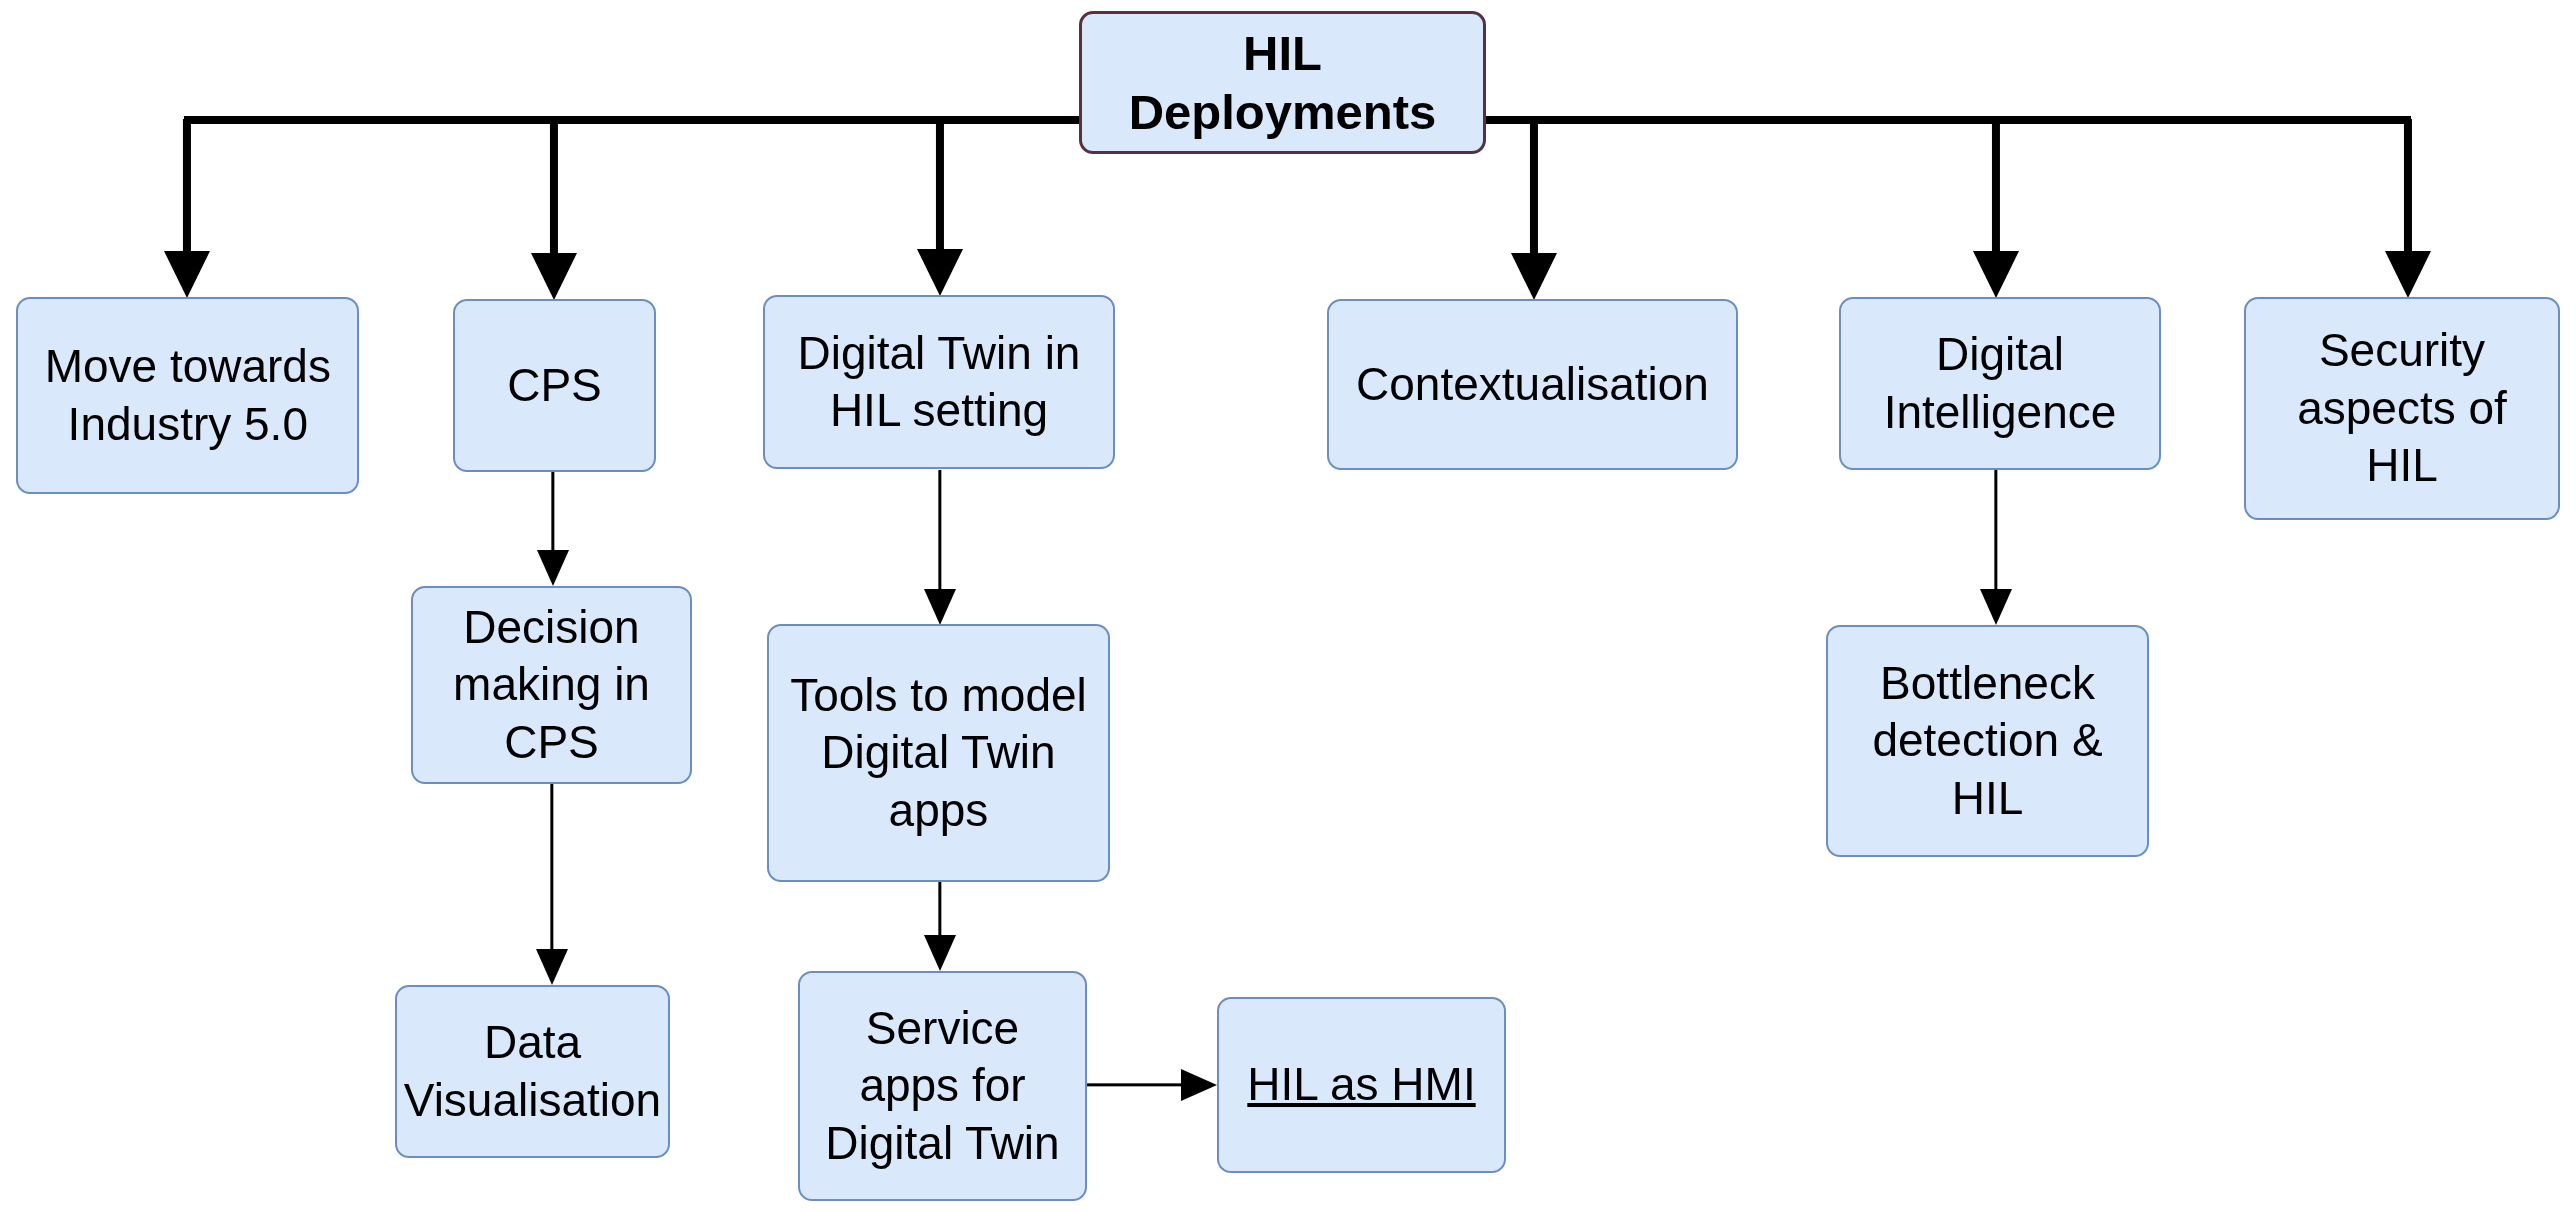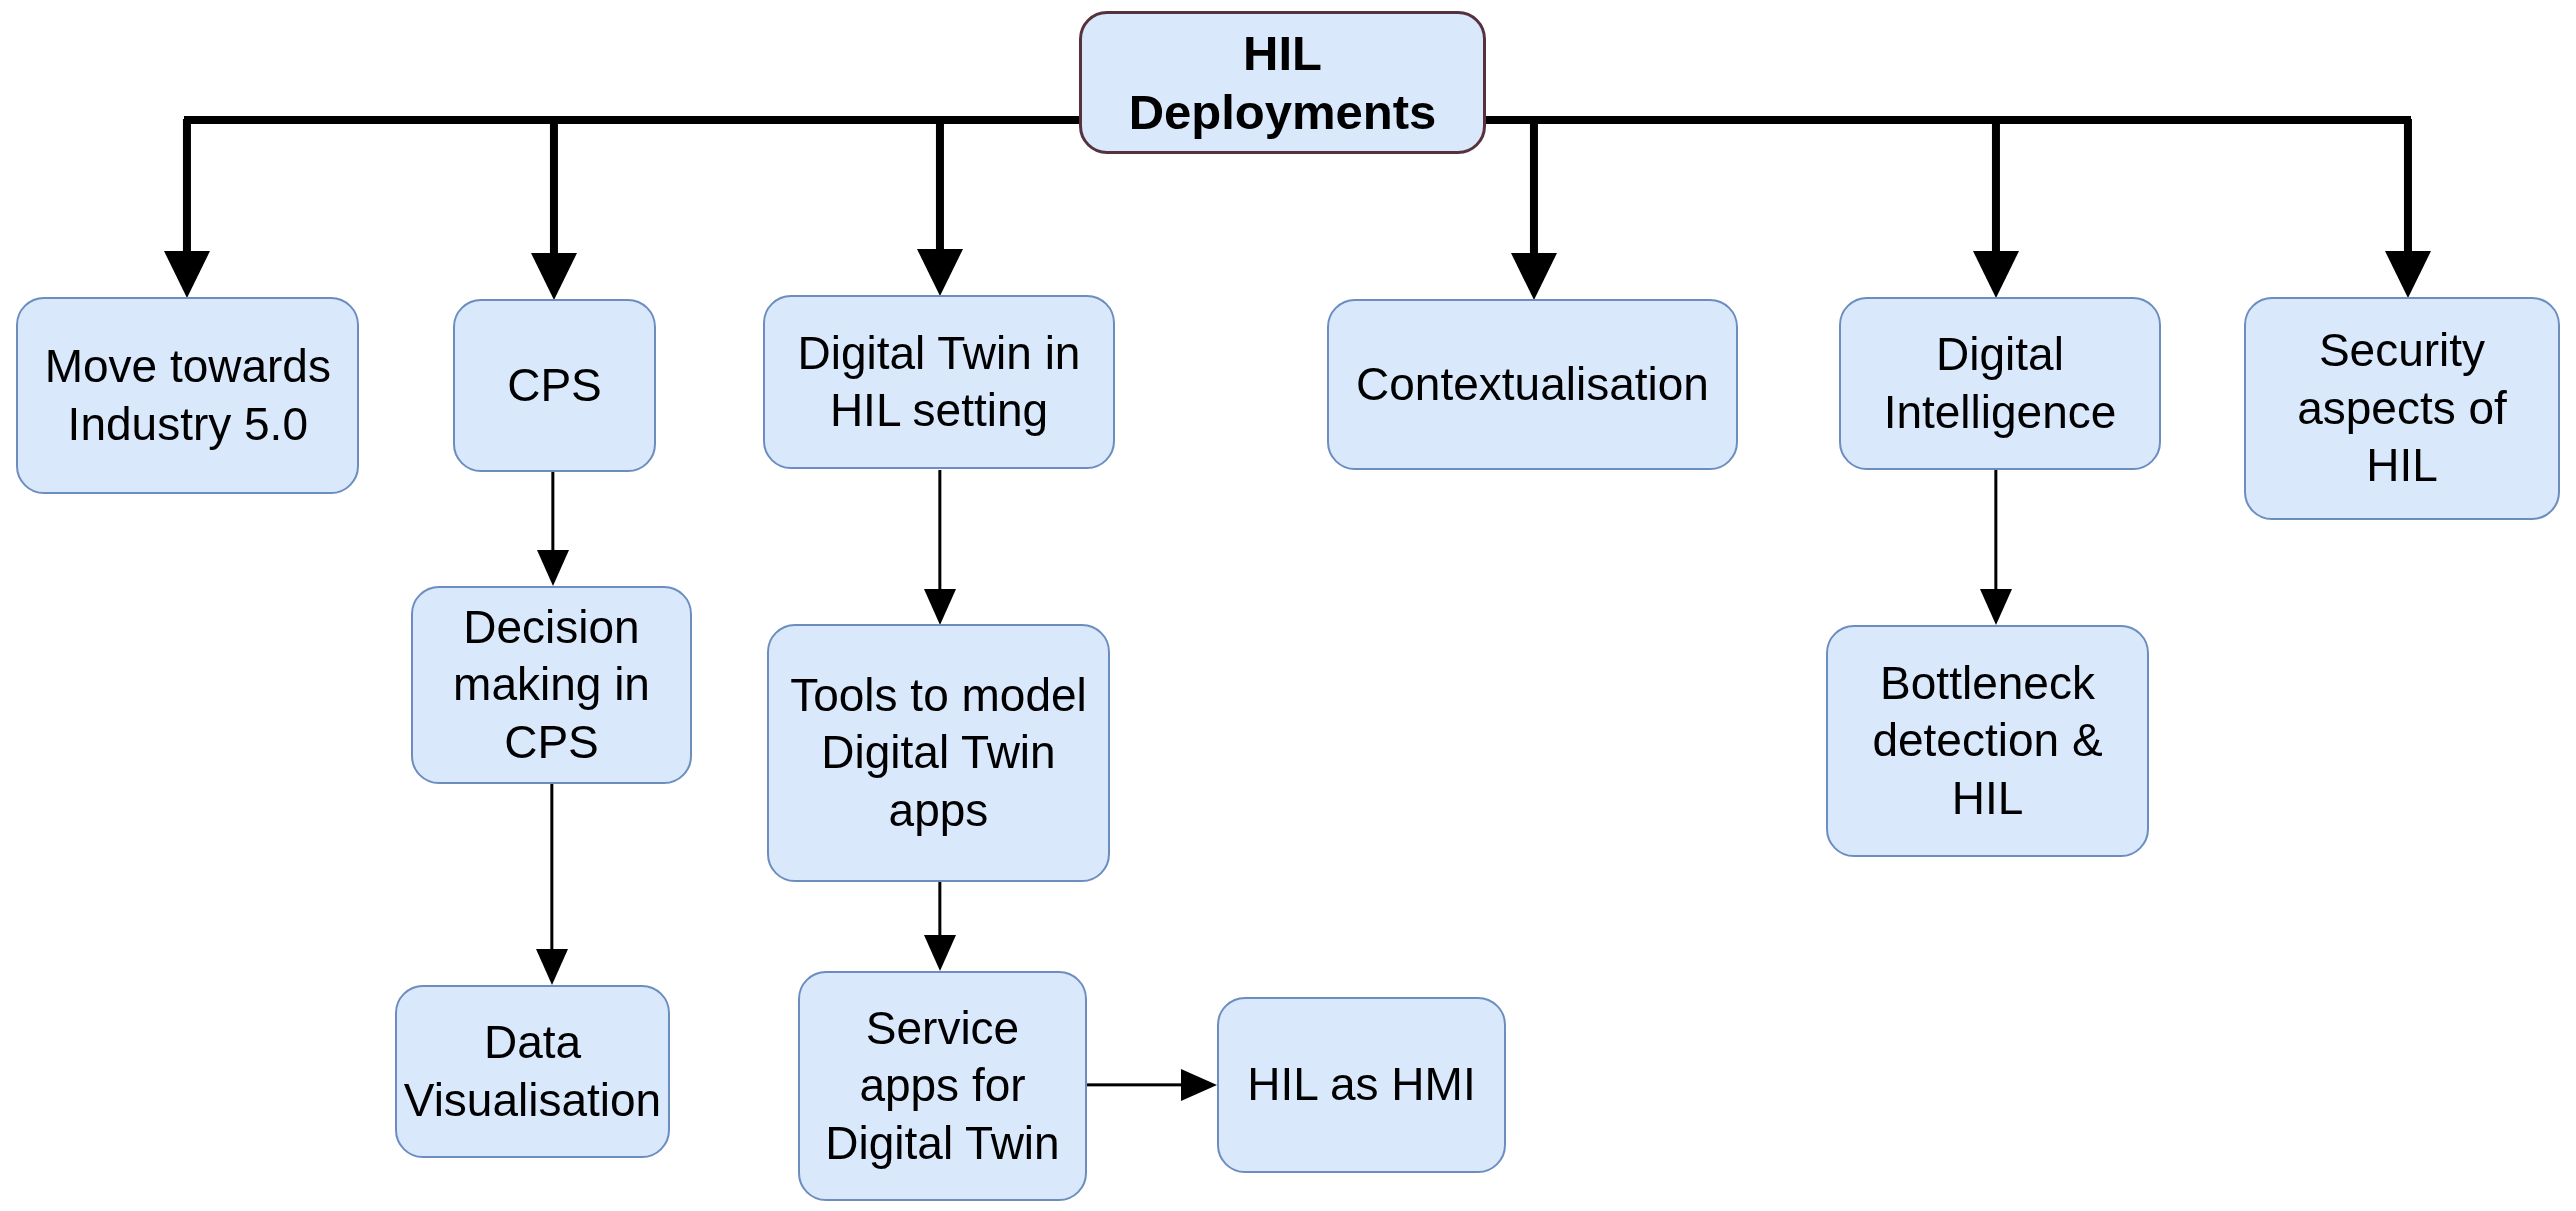--- a/index.html
+++ b/index.html
@@ -10,21 +10,21 @@
     background: #ffffff;
     font-family: "Liberation Sans", "DejaVu Sans", sans-serif;
     overflow: hidden;
   }
 
   
   .node {
     position: absolute;
     background: #dae8fc;
     border: 2.4px solid #6c8ebf;
-    border-radius: 28px;
+    border-radius: 14px;
     display: flex;
     align-items: center;
     justify-content: center;
     text-align: center;
     font-size: 46px;
     line-height: 1.25;
     color: #000000;
     z-index: 2;
     box-sizing: border-box;
   }
@@ -36,21 +36,21 @@
   #n-cps        { left: 453px;  top: 299px;  width: 203px; height: 173px; }
   #n-dt         { left: 763px;  top: 295px;  width: 352px; height: 174px; }
   #n-ctx        { left: 1327px; top: 299px;  width: 411px; height: 171px; }
   #n-hybrid     { left: 1839px; top: 297px;  width: 322px; height: 173px; }
   #n-security   { left: 2244px; top: 297px;  width: 316px; height: 223px; }
   #n-decision   { left: 411px;  top: 586px;  width: 281px; height: 198px; }
   #n-tools      { left: 767px;  top: 624px;  width: 343px; height: 258px; }
   #n-bottleneck { left: 1826px; top: 625px;  width: 323px; height: 232px; }
   #n-datavis    { left: 395px;  top: 985px; width: 275px; height: 173px; }
   #n-service    { left: 798px;  top: 971px; width: 289px; height: 230px; }
-  #n-hmi        { left: 1217px; top: 997px; width: 289px; height: 176px; }
+  #n-hmi        { left: 1217px; top: 997px; width: 289px; height: 176px; text-decoration: underline; }
 
   
   .trunk {
     position: absolute;
     left: 184px; top: 116px;
     width: 2227px; height: 8.1px;
     background: #000000;
     z-index: 1;
   }
 

